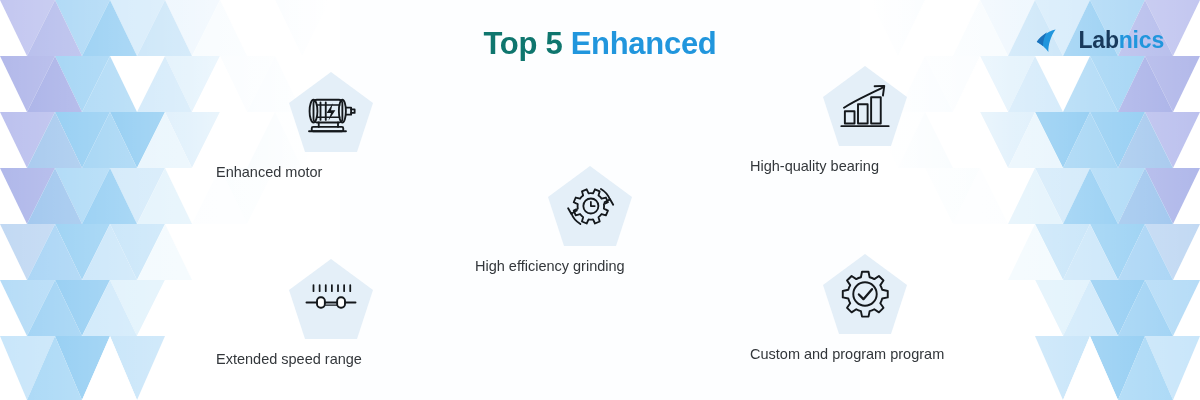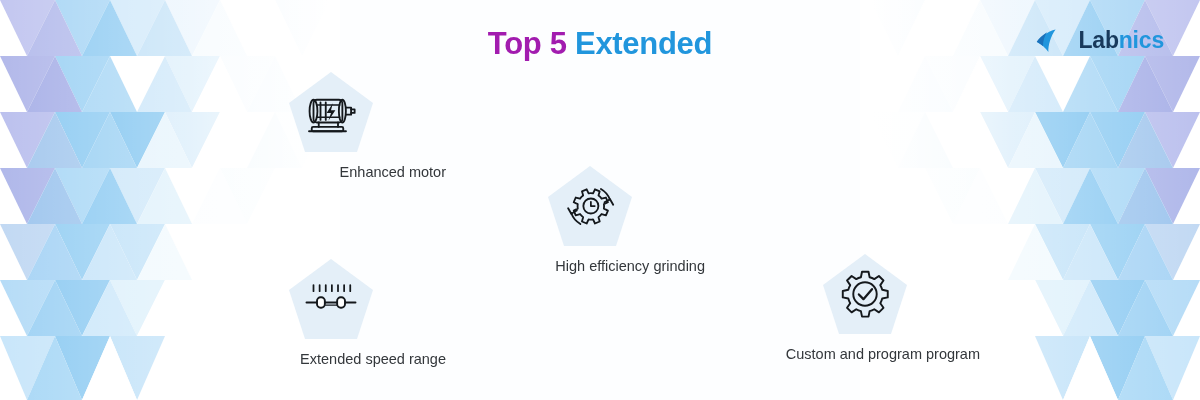--- a/index.html
+++ b/index.html
@@ -42,21 +42,21 @@
     position:absolute;
     top:26px;
     left:0;
     width:1200px;
     text-align:center;
     font-size:31px;
     font-weight:bold;
     letter-spacing:-0.3px;
     white-space:nowrap;
   }
-  .title .t-dark { color:#a21caf; }
+  .title .t-dark { color:#0f766e; }
   .title .t-blue { color:#2196dd; }
 
   
   .logo {
     position:absolute;
     top:28px;
     right:36px;
     display:flex;
     align-items:center;
     gap:20px;
@@ -68,21 +68,21 @@
     letter-spacing:-0.2px;
     line-height:1;
   }
   .logo-text .l-dark { color:#183a5c; }
   .logo-text .l-blue { color:#2196dd; }
 
   
   .feature {
     position:absolute;
     width:230px;
-    text-align:right;
+    text-align:left;
   }
   .feature .icon-wrap {
     position:relative;
     width:88px;
     height:84px;
     margin:0 auto 9px auto;
   }
   .feature .pentagon {
     position:absolute;
     inset:0;
@@ -288,21 +288,21 @@
         <polygon points="165,336 220,336 192,400" fill="#ffffff"></polygon>
 
         <polygon points="27,400 82,400 55,336" fill="#a9d8f6"></polygon>
         <polygon points="82,400 137,400 110,336" fill="#ffffff"></polygon>
       </g>
     </svg>
   </div>
   <div class="veil-right"></div>
 
   <div class="title">
-    <span class="t-dark">Top 5 </span><span class="t-blue">Extended</span>
+    <span class="t-dark">Top 5 </span><span class="t-blue">Enhanced</span>
   </div>
 
   <div class="logo">
     <svg class="logo-mark" viewBox="0 0 24 26">
       <path d="M21.5 1.5 C13 3.5 6 9 2 14.5 C6.5 17 11 20.5 14 25 C13.5 18.5 16.5 8 21.5 1.5 Z" fill="#2196dd"></path>
       <path d="M12.5 4.5 C8 7.5 4 11 1.8 14.4 C4.2 15.6 6.4 17 8.3 18.7 C8.3 13.5 10 8.3 12.5 4.5 Z" fill="#1b72bb"></path>
     </svg>
     <span class="logo-text"><span class="l-dark">Lab</span><span class="l-blue">nics</span></span>
   </div>
 
@@ -323,20 +323,38 @@
           <path d="M18 44v5M40 44v5"></path>
           <rect x="10" y="49" width="36" height="5" rx="1.5"></rect>
           <path d="M7 54h42" stroke-width="2.4"></path>
         </g>
         <path d="M34 22 L27 33 h5 l-3 9 8-12 h-5 z" fill="#14181c"></path>
       </svg>
     </div>
     <div class="caption">Enhanced motor</div>
   </div>
 
+  <div class="feature f-bearing">
+    <div class="icon-wrap">
+      <svg class="pentagon" viewBox="0 0 88 84">
+        <polygon points="44,2 86,33 70,82 18,82 2,33" fill="#e4eff8"></polygon>
+      </svg>
+      <svg class="glyph" viewBox="0 0 64 64">
+        <g fill="none" stroke="#14181c" stroke-width="2.2" stroke-linecap="round" stroke-linejoin="round">
+          <rect x="9" y="38" width="11" height="14"></rect>
+          <rect x="24" y="30" width="11" height="22"></rect>
+          <rect x="39" y="22" width="11" height="30"></rect>
+          <path d="M5 55h54"></path>
+          <path d="M8 34 C20 26 34 20 52 11"></path>
+          <path d="M43 9.5 L54 9 L52.5 20" stroke-width="2.2"></path>
+        </g>
+      </svg>
+    </div>
+    <div class="caption">High-quality bearing</div>
+  </div>
 
   <div class="feature f-speed">
     <div class="icon-wrap">
       <svg class="pentagon" viewBox="0 0 88 84">
         <polygon points="44,2 86,33 70,82 18,82 2,33" fill="#e4eff8"></polygon>
       </svg>
       <svg class="glyph" viewBox="0 0 64 64">
         <g stroke="#14181c" stroke-width="2" stroke-linecap="round" fill="none">
           <path d="M12 16v7M19 16v7M26 16v7M33 16v7M40 16v7M47 16v7M54 16v7"></path>
           <path d="M4 36h12M25 36h14M48 36h12" stroke-width="2.2"></path>

